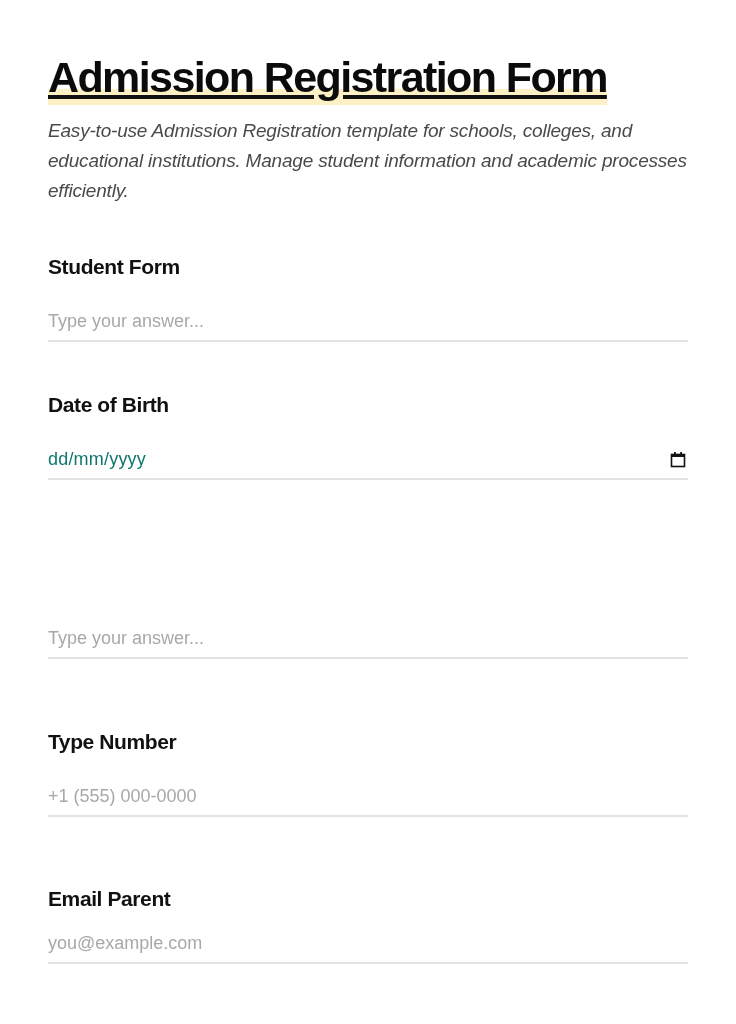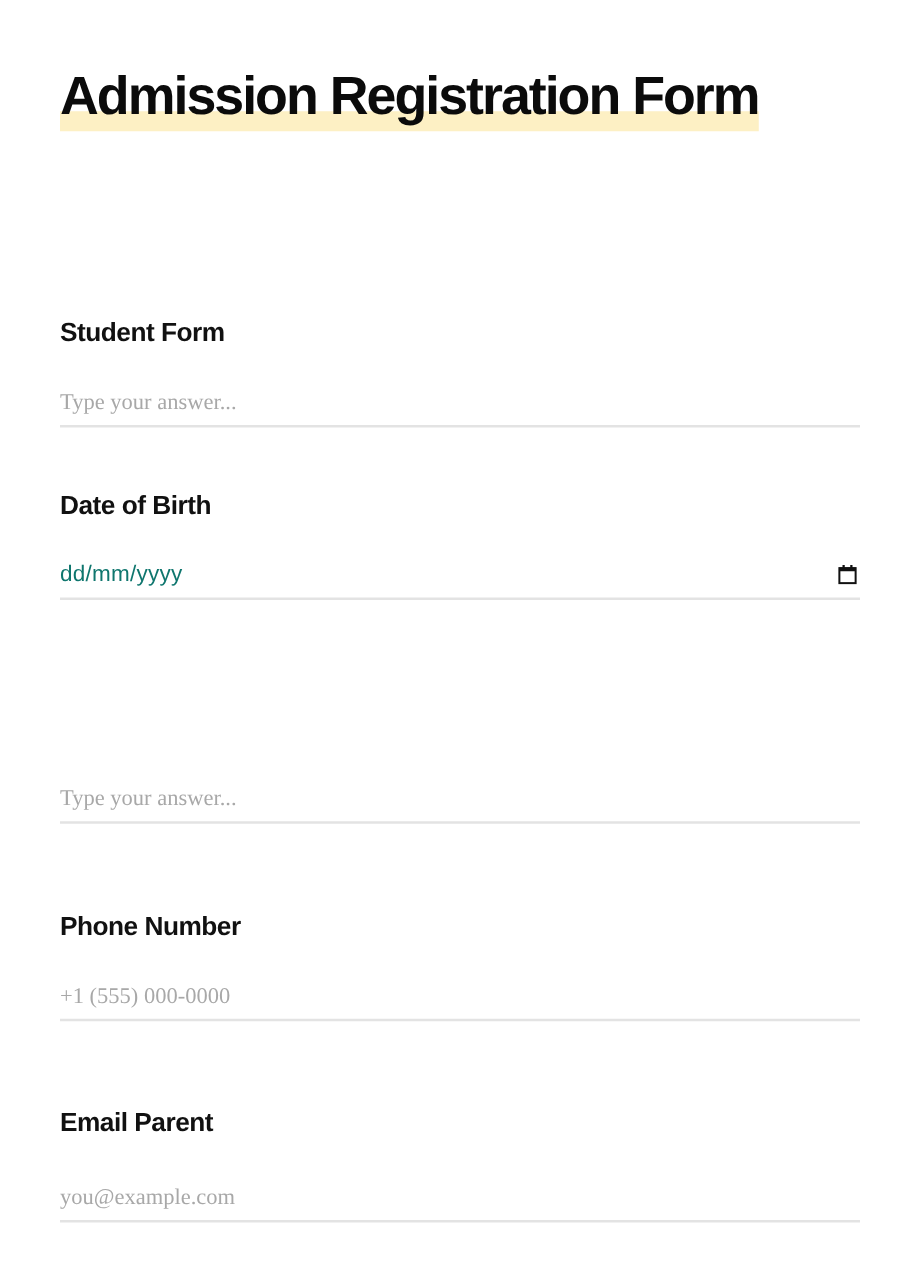--- a/index.html
+++ b/index.html
@@ -14,20 +14,21 @@
     .page {
       position: relative;
       padding: 0 48px;
     }
     .header {
       padding-top: 52px;
     }
     .title-wrap {
       position: relative;
       display: inline-block;
+      text-decoration: underline;
     }
     .title-highlight {
       position: absolute;
       left: 0;
       right: 0;
       top: 37px;
       height: 16px;
       background: #fdf0c4;
       z-index: 0;
     }
@@ -73,21 +74,21 @@
       border-bottom: 2px solid #e3e3e3;
       display: flex;
       align-items: center;
     }
     .field-input {
       width: 100%;
       height: 100%;
       border: none;
       outline: none;
       background: transparent;
-      font-family: Liberation Serif, serif;
+      font-family: Liberation Sans, sans-serif;
       font-size: 18px;
       color: #111111;
       padding: 0;
     }
     .field-input::placeholder {
       color: #a8a8a8;
     }
     .date-text {
       flex: 1;
       font-size: 18px;
@@ -105,20 +106,21 @@
   </style>
 </head>
 <body>
 
 <div class="page">
   <div class="header">
     <div class="title-wrap">
       <div class="title-highlight"></div>
       <h1 class="title">Admission Registration Form</h1>
     </div>
+    <p class="description">Easy-to-use Admission Registration template for schools, colleges, and educational institutions. Manage student information and academic processes efficiently.</p>
   </div>
 </div>
 
 <div class="field" style="top:254px;">
   <label class="field-label">Student Form</label>
   <div class="field-input-row">
     <input class="field-input" type="text" placeholder="Type your answer..." style="">
   </div>
 </div>
 
@@ -137,24 +139,24 @@
   </div>
 </div>
 
 <div class="field" style="top:571px;">
   <div class="field-input-row">
     <input class="field-input" type="text" placeholder="Type your answer..." style="">
   </div>
 </div>
 
 <div class="field" style="top:729px;">
-  <label class="field-label">Phone Number</label>
+  <label class="field-label">Type Number</label>
   <div class="field-input-row">
     <input class="field-input" type="tel" placeholder="+1 (555) 000-0000" style="">
   </div>
 </div>
 
 <div class="field" style="top:886px;">
   <label class="field-label">Email Parent</label>
-  <div class="field-input-row" style="top:52px;">
+  <div class="field-input-row" style="top:38px;">
     <input class="field-input" type="email" placeholder="you@example.com" style="">
   </div>
 </div>
 
 </body></html>

